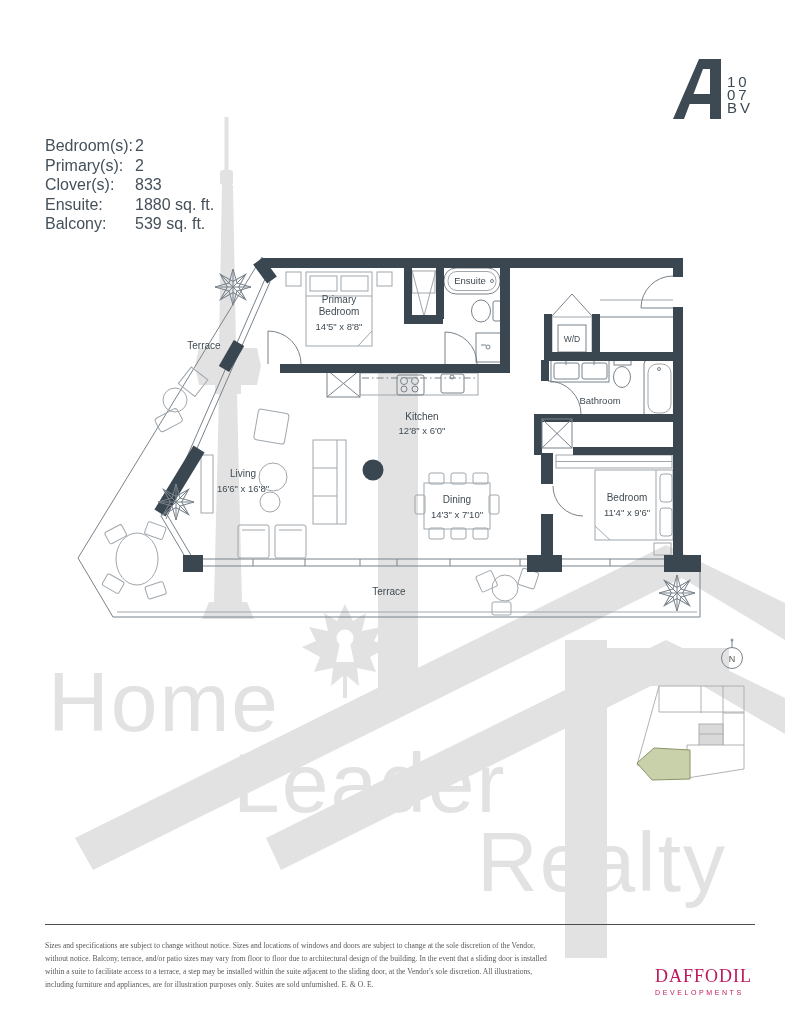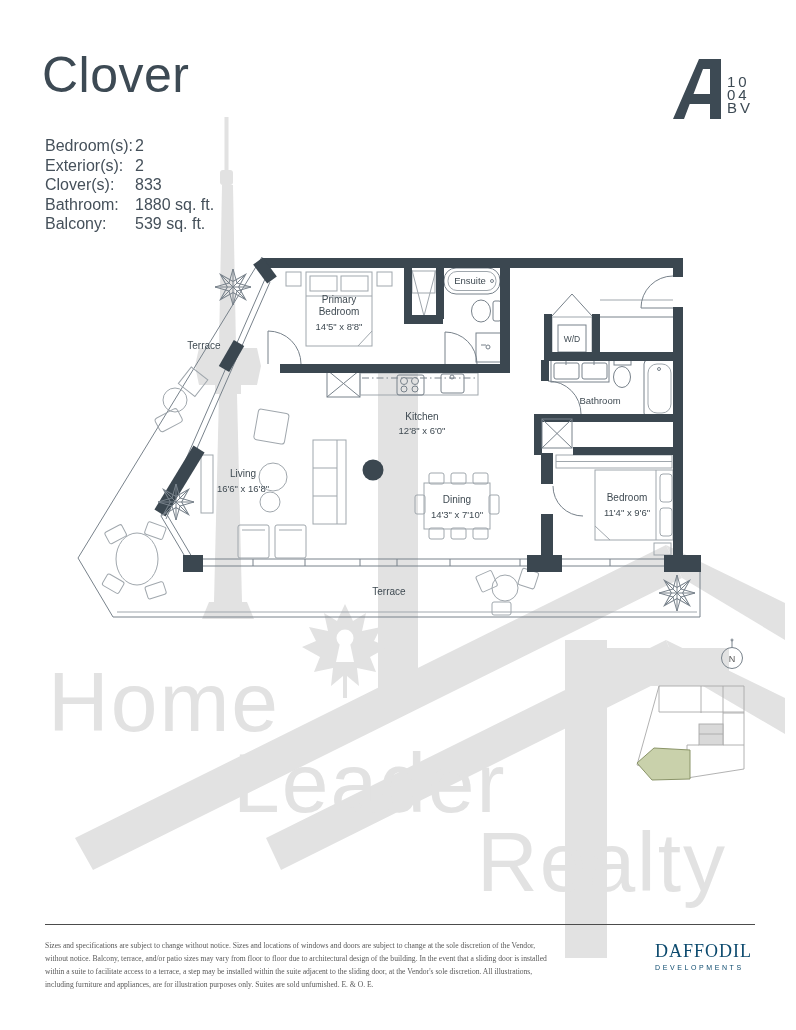--- a/index.html
+++ b/index.html
@@ -30,21 +30,21 @@
   .tn{stroke:#a0a7ad;stroke-width:1;fill:none;}
   .tn2{stroke:#78828b;stroke-width:1;fill:none;}
   .lbl{fill:#3f4a52;font-size:10px;text-anchor:middle;}
   .dim{fill:#3f4a52;font-size:9.5px;text-anchor:middle;}
   .sm{fill:#3f4a52;font-size:8.5px;text-anchor:middle;}
   .kp{stroke:#a9a9a9;stroke-width:0.9;fill:none;}
 
   
   .divider{left:45px;top:924px;width:710px;height:1px;background:#4c4c4c;}
   .disclaimer{left:45px;top:939px;width:640px;font-size:7.6px;line-height:13px;color:#585858;white-space:pre-line;font-family:Liberation Serif, serif;}
-  .brand{left:655px;top:941px;color:#0c4a6e;}
+  .brand{left:655px;top:966px;color:#be185d;}
   .brand-name{font-family:"Liberation Serif",serif;font-size:18px;letter-spacing:1px;}
   .brand-sub{font-size:7px;letter-spacing:2.6px;margin-top:2px;}
 </style>
 </head>
 <body>
 
 <div class="page">
 
   <div class="abs wm-layer">
     <svg width="796" height="1030" viewBox="0 0 796 1030">
@@ -70,54 +70,53 @@
         <path fill="#e2e2e2" d="M0,-44 L8,-27 L21,-35 L17,-17 L36,-21 L29,-7 L43,-1 L25,9 L31,24 L12,20 L14,38 L2,28 L2,50 L-2,50 L-2,28 L-14,38 L-12,20 L-31,24 L-25,9 L-43,-1 L-29,-7 L-36,-21 L-17,-17 L-21,-35 L-8,-27 Z"></path>
         <circle cx="0" cy="-10" r="8.5" fill="#ffffff"></circle>
         <polygon points="-5,-5 5,-5 9,14 -9,14" fill="#ffffff"></polygon>
       </g>
     </svg>
     <div class="wm-word wm-home">Home</div>
     <div class="wm-word wm-leader">Leader</div>
     <div class="wm-word wm-realty">Realty</div>
   </div>
 
-  <div class="abs title" style="z-index:2">Clover</div>
 
   <div class="abs specs" style="z-index:2">
     <div class="spec-row">
       <span class="spec-label">Bedroom(s):</span>
       <span class="spec-value">2</span>
     </div>
     <div class="spec-row">
-      <span class="spec-label">Exterior(s):</span>
+      <span class="spec-label">Primary(s):</span>
       <span class="spec-value">2</span>
     </div>
     <div class="spec-row">
       <span class="spec-label">Clover(s):</span>
       <span class="spec-value">833</span>
     </div>
     <div class="spec-row">
-      <span class="spec-label">Bathroom:</span>
+      <span class="spec-label">Ensuite:</span>
       <span class="spec-value">1880 sq. ft.</span>
     </div>
     <div class="spec-row">
       <span class="spec-label">Balcony:</span>
       <span class="spec-value">539 sq. ft.</span>
     </div>
   </div>
 
   <div class="abs logo-a" style="z-index:2">
     <svg width="58" height="66" viewBox="664 54 58 66">
       <path fill="#3d4a54" d="M697,58 L719,58 L719,118 L708,118 L708,68 L701,68 L682,118 L671,118 Z"></path>
       <path fill="#3d4a54" d="M690,93 L708,93 L708,103 L686,103 Z"></path>
     </svg>
   </div>
   <div class="abs unit-code" style="z-index:2">
     <div>10</div>
-    <div>04</div>
+    <div>07</div>
     <div>BV</div>
   </div>
 
   <svg class="abs plan-svg" width="796" height="1030" viewBox="0 0 796 1030">
     <defs>
       <g id="star8">
         <polygon points="0,-18 4,-4 18,0 4,4 0,18 -4,4 -18,0 -4,-4" class="tn2"></polygon>
         <polygon points="0,-18 4,-4 18,0 4,4 0,18 -4,4 -18,0 -4,-4" transform="rotate(45)" class="tn2"></polygon>
         <path class="tn2" d="M0,-18 V18 M-18,0 H18 M-12,-12 L12,12 M-12,12 L12,-12"></path>
       </g>

